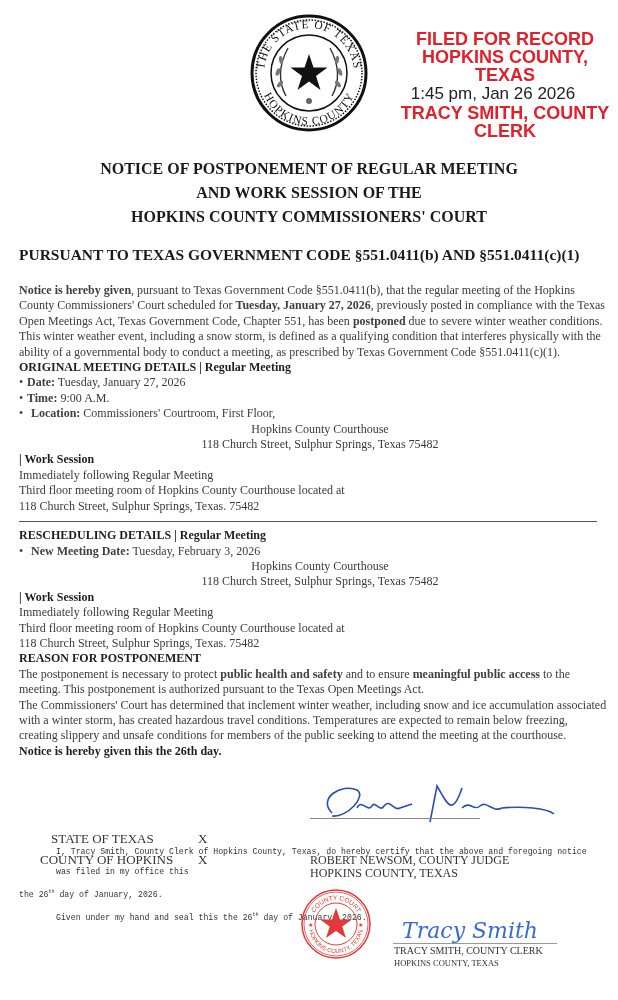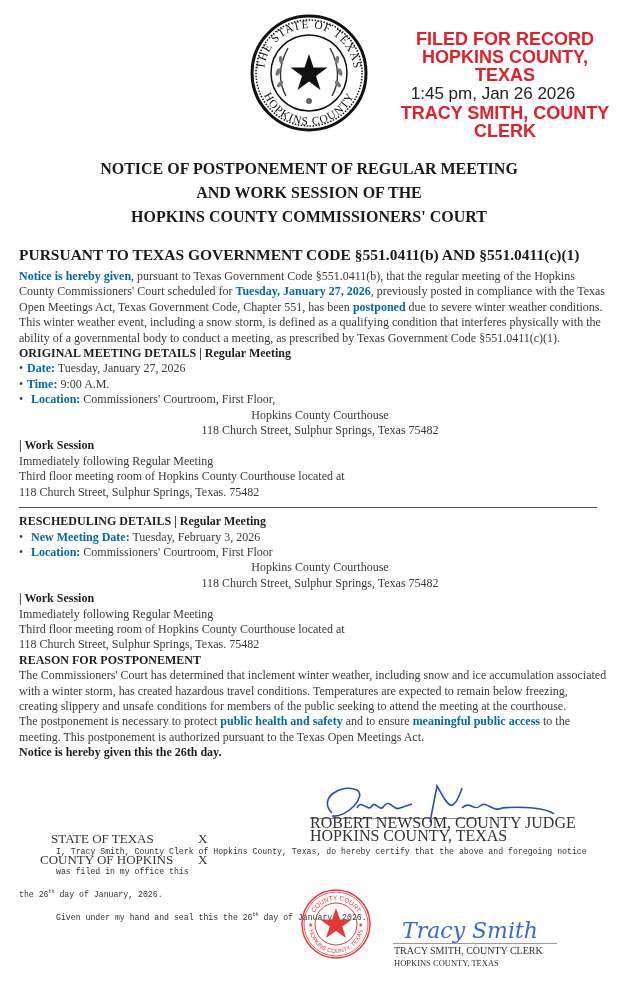--- a/index.html
+++ b/index.html
@@ -7,30 +7,30 @@
          font-family: "Liberation Serif", "DejaVu Serif", serif; color: #333; }
   .abs { position: absolute; }
   .seal { left: 246px; top: 14px; width: 126px; height: 118px; }
   .stamp { left: 400px; top: 30px; width: 210px; text-align: center;
            font-family: "Liberation Sans", "DejaVu Sans", sans-serif; }
   .stamp .red { color: #e0202a; font-weight: bold; font-size: 18px; line-height: 18px; }
   .stamp .time { color: #222; font-size: 17px; line-height: 20px; margin-left: -24px; }
   .title { left: 0; top: 157px; width: 618px; text-align: center; font-weight: bold;
            font-size: 16px; line-height: 24px; color: #1a1a1a; }
   .content { left: 19px; top: 245px; width: 590px; font-size: 12px; line-height: 15.4px; color: #3a3a3a; }
-  .content b { color: #0369a1; text-align: right; }
-  .h2 { font-weight: bold; font-size: 15.5px; line-height: 20px; color: #1a1a1a; margin: 0 0 4px 0; }
+  .content b { color: #404040; text-align: right; }
+  .h2 { font-weight: bold; font-size: 15.5px; line-height: 20px; color: #1a1a1a; margin: 0 0 18px 0; }
   .h3 { font-weight: bold; color: #1e1e1e; }
   .bul { padding-left: 0; }
   .bul .dot { display: inline-block; width: 8px; }
   .ind { padding-left: 12px; text-align: center; }
   .rule { height: 0; border-top: 1.5px solid #555; margin: 7px 0 6px 0; width: 578px; }
   .sig-judge { left: 312px; top: 778px; width: 250px; height: 60px; }
   .judge-line { left: 310px; top: 818px; width: 170px; border-top: 1px solid #888; }
-  .judge-name { left: 310px; top: 816px; font-size: 16px; line-height: 13px; color: #333; }
+  .judge-name { left: 310px; top: 854px; font-size: 12px; line-height: 13px; color: #333; }
   .state { font-size: 13px; color: #333; margin-left: 32px; }
   .cert { left: 19px; top: 842px; width: 570px; font-size: 8.2px; line-height: 20px; color: #333; font-family: Liberation Mono, monospace; }
   .cert sup { font-size: 5px; }
   .cseal { left: 300px; top: 888px; width: 72px; height: 72px; }
   .sig-clerk { left: 398px; top: 912px; width: 150px; height: 36px; }
   .clerk-line { left: 393px; top: 943px; width: 164px; border-top: 1px solid #999; }
   .clerk-name { left: 394px; top: 944px; font-size: 10px; line-height: 13px; color: #333; }
   .clerk-name .l2 { font-size: 8.5px; }
 </style>
 </head>
@@ -94,31 +94,30 @@
   <div class="ind">118 Church Street, Sulphur Springs, Texas 75482</div>
   <div class="h3">| Work Session</div>
   <div>Immediately following Regular Meeting</div>
   <div>Third floor meeting room of Hopkins County Courthouse located at</div>
   <div>118 Church Street, Sulphur Springs, Texas. 75482</div>
 
   <div class="rule"></div>
 
   <div class="h3">RESCHEDULING DETAILS | Regular Meeting</div>
   <div class="bul"><span class="dot" style="width:12px">•</span><b>New Meeting Date:</b><span> Tuesday, February 3, 2026</span></div>
-  <div class="bul"><span class="dot" style="width:12px">•</span><b>Location:</b><span> Commissioners' Courtroom, First Floor</span></div>
   <div class="ind">Hopkins County Courthouse</div>
   <div class="ind">118 Church Street, Sulphur Springs, Texas 75482</div>
   <div class="h3">| Work Session</div>
   <div>Immediately following Regular Meeting</div>
   <div>Third floor meeting room of Hopkins County Courthouse located at</div>
   <div>118 Church Street, Sulphur Springs, Texas. 75482</div>
 
   <div class="h3">REASON FOR POSTPONEMENT</div>
+  <div><span>The postponement is necessary to protect </span><b>public health and safety</b><span> and to ensure </span><b>meaningful public access</b><span> to the meeting. This postponement is authorized pursuant to the Texas Open Meetings Act.</span></div>
   <div>The Commissioners' Court has determined that inclement winter weather, including snow and ice accumulation associated with a winter storm, has created hazardous travel conditions. Temperatures are expected to remain below freezing, creating slippery and unsafe conditions for members of the public seeking to attend the meeting at the courthouse.</div>
-  <div><span>The postponement is necessary to protect </span><b>public health and safety</b><span> and to ensure </span><b>meaningful public access</b><span> to the meeting. This postponement is authorized pursuant to the Texas Open Meetings Act.</span></div>
   <div class="h3">Notice is hereby given this the 26th day.</div>
 </div>
 
 <div class="abs sig-judge">
   <svg width="250" height="60" viewBox="0 0 250 60">
     <path d="M 20 35 C 5 20, 30 5, 45 12 C 55 18, 35 40, 20 38 M 45 30 C 50 20, 55 35, 60 28 C 63 22, 68 35, 72 28 C 78 20, 82 34, 88 30 L 100 26" fill="none" stroke="#2a4fb0" stroke-width="1.6"></path>
     <path d="M 118 44 L 125 8 C 135 25, 140 40, 150 10 M 150 30 C 158 22, 162 34, 168 28 C 175 22, 180 35, 190 30 C 210 28, 235 30, 242 36" fill="none" stroke="#2a4fb0" stroke-width="1.6"></path>
   </svg>
 </div>
 <div class="abs judge-line"></div>

